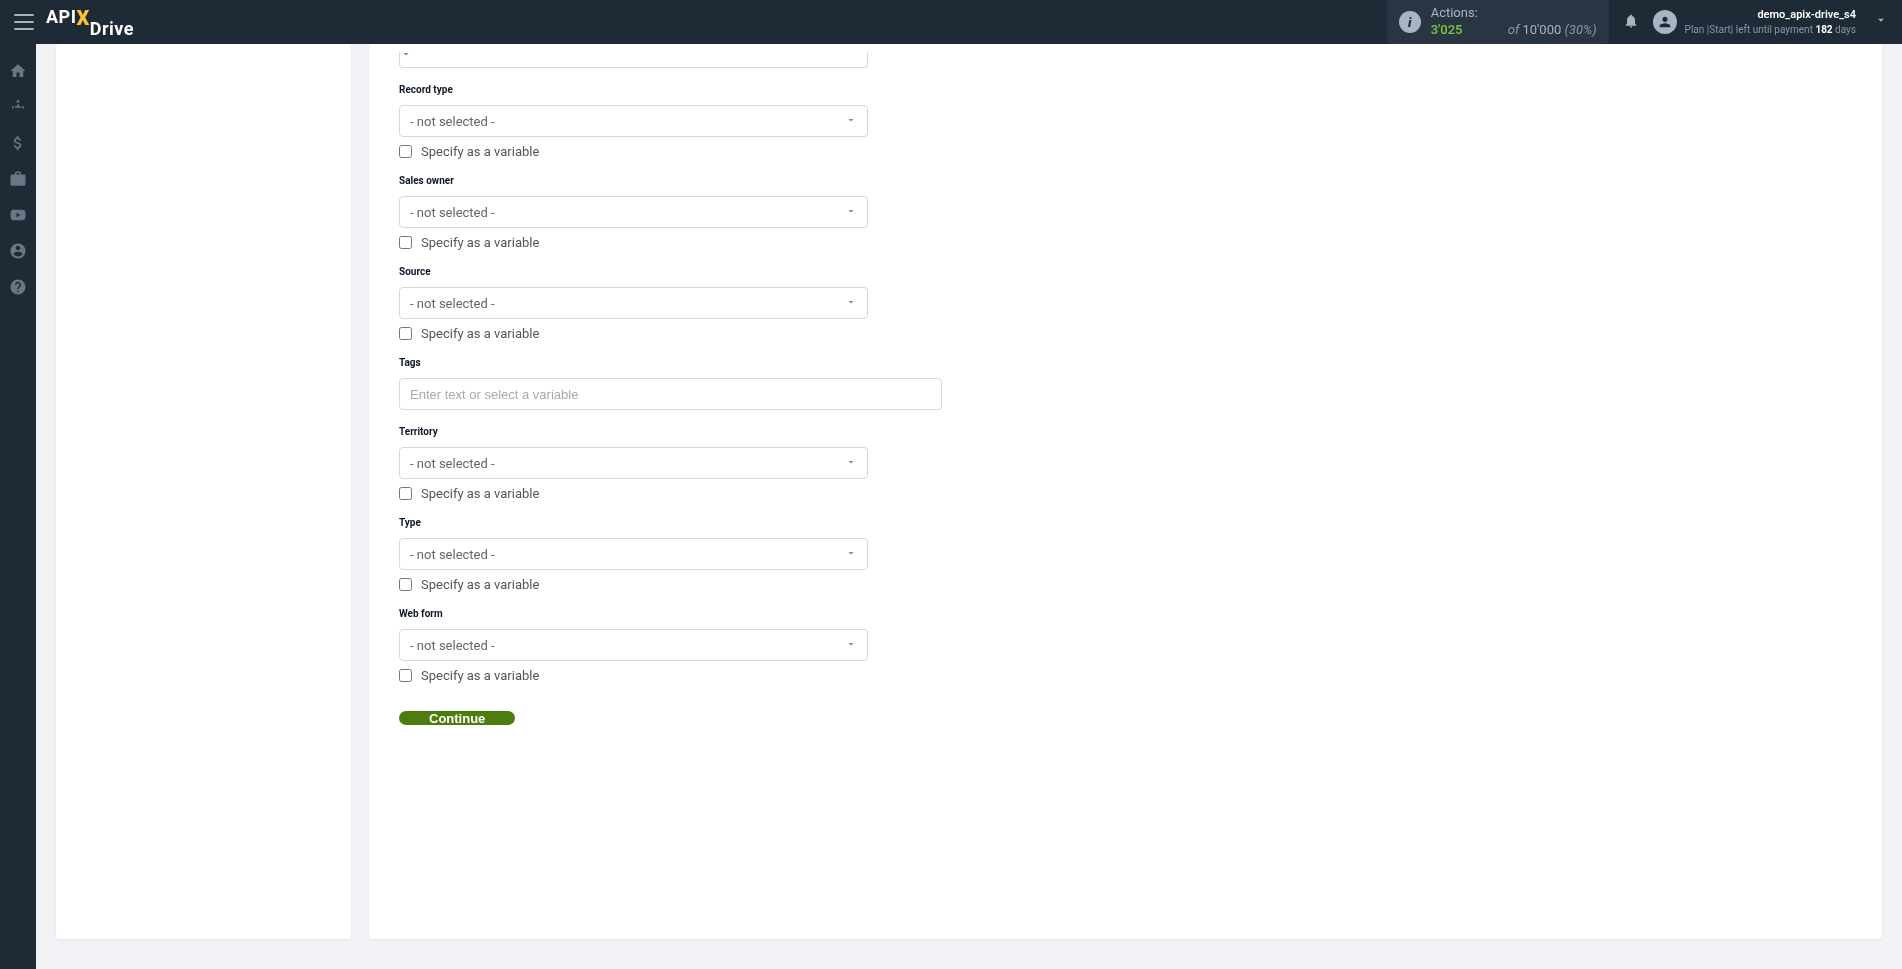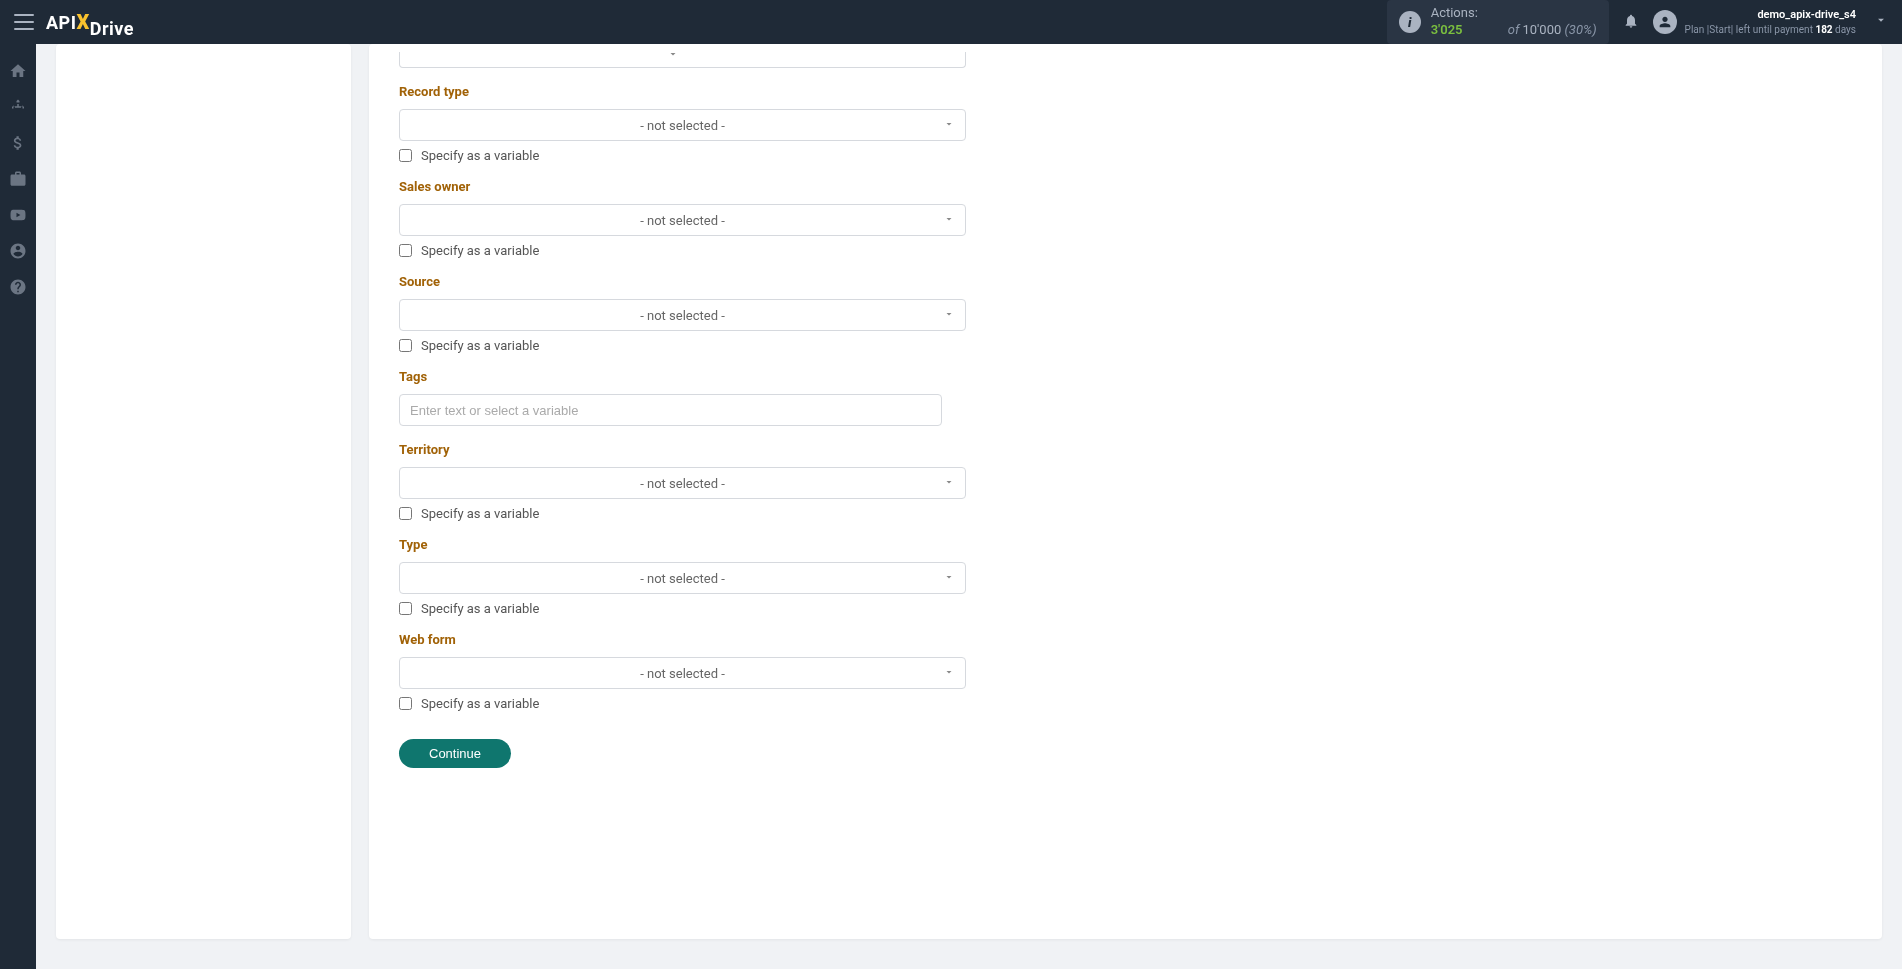--- a/index.html
+++ b/index.html
@@ -2,21 +2,21 @@
 <html><head>
 <meta charset="utf-8">
 <style>
 * { margin: 0; padding: 0; box-sizing: border-box; }
 body { font-family: -apple-system, BlinkMacSystemFont, "Segoe UI", Roboto, Arial, sans-serif; background: #f0f2f5; color: #333; font-size: 13px; }
 
 
 .header { height: 44px; background: #1f2a37; display: flex; align-items: center; padding: 0 14px; position: fixed; top: 0; left: 0; right: 0; z-index: 100; }
 .hamburger { width: 20px; height: 16px; display: flex; flex-direction: column; justify-content: space-between; cursor: pointer; margin-right: 12px; }
 .hamburger span { height: 2px; background: #aab3c1; border-radius: 1px; }
-.logo { display: flex; align-items: center; font-weight: 700; font-size: 18px; color: #fff; letter-spacing: 0.5px; }
+.logo { display: flex; align-items: flex-start; font-weight: 700; font-size: 18px; color: #fff; letter-spacing: 0.5px; }
 .logo .api { color: #fff; }
 .logo .x { color: #f9c22e; font-size: 20px; font-weight: 900; }
 .logo .drive { color: #fff; margin-top: 12px; }
 .header-right { margin-left: auto; display: flex; align-items: center; gap: 14px; }
 .actions-box { background: #2a3544; border-radius: 4px; padding: 5px 12px; display: flex; align-items: center; gap: 10px; }
 .actions-box .info-icon { width: 22px; height: 22px; background: #aab3c1; border-radius: 50%; display: flex; align-items: center; justify-content: center; color: #1f2a37; font-weight: 900; font-style: italic; font-size: 13px; }
 .actions-text { font-size: 13px; line-height: 1.3; }
 .actions-text .label { color: #aab3c1; }
 .actions-text .numbers { }
 .actions-text .numbers .cur { color: #7bbf3f; font-weight: 600; }
@@ -36,29 +36,29 @@
 .sidebar { position: fixed; top: 44px; left: 0; width: 36px; bottom: 0; background: #1f2a37; display: flex; flex-direction: column; align-items: center; padding-top: 18px; gap: 18px; z-index: 90; }
 .sidebar-icon { width: 18px; height: 18px; color: #6b7583; cursor: pointer; display: flex; align-items: center; justify-content: center; }
 .sidebar-icon svg { width: 18px; height: 18px; }
 
 
 .page { margin-left: 36px; margin-top: 44px; padding: 0 20px 30px; min-height: calc(100vh - 44px); display: flex; gap: 18px; }
 .left-panel { width: 295px; background: #fff; border-radius: 4px; box-shadow: 0 1px 3px rgba(0,0,0,0.06); min-height: 705px; }
 .main-panel { flex: 1; background: #fff; border-radius: 4px; box-shadow: 0 1px 3px rgba(0,0,0,0.06); padding: 8px 30px 30px; min-height: 705px; }
 
 .field-group { margin-top: 16px; }
-.field-label { font-weight: 700; font-size: 13px; color: #a16207; margin-bottom: 10px; display: block; }
-.select-box { width: 567px; height: 32px; border: 1px solid #d6d9de; border-radius: 4px; display: flex; align-items: center; padding: 0 10px; color: #666; font-size: 13px; position: relative; background: #fff; cursor: pointer; justify-content: center; }
+.field-label { font-weight: 700; font-size: 10px; color: #0f172a; margin-bottom: 10px; display: block; }
+.select-box { width: 469px; height: 32px; border: 1px solid #d6d9de; border-radius: 4px; display: flex; align-items: center; padding: 0 10px; color: #666; font-size: 13px; position: relative; background: #fff; cursor: pointer; }
 .select-box .chev { position: absolute; right: 10px; color: #888; }
 .text-input { width: 543px; height: 32px; border: 1px solid #d6d9de; border-radius: 4px; padding: 0 10px; font-size: 13px; color: #333; outline: none; }
 .text-input::placeholder { color: #aaa; }
 .checkbox-row { display: flex; align-items: center; gap: 9px; margin-top: 7px; font-size: 13px; color: #555; }
 .checkbox-row input { width: 13px; height: 13px; cursor: pointer; }
 
-.continue-btn { margin-top: 28px; background: #0f766e; color: #fff; border: none; border-radius: 18px; height: 29px; padding: 0 30px; font-size: 13px; font-weight: 400; cursor: pointer; }
+.continue-btn { margin-top: 28px; background: #4d7c0f; color: #fff; border: none; border-radius: 18px; height: 14px; padding: 0 30px; font-size: 13px; font-weight: 700; cursor: pointer; }
 </style>
 </head>
 <body>
 
 <div class="header">
   <div class="hamburger">
     <span></span>
       <span></span>
       <span></span>
   </div>

